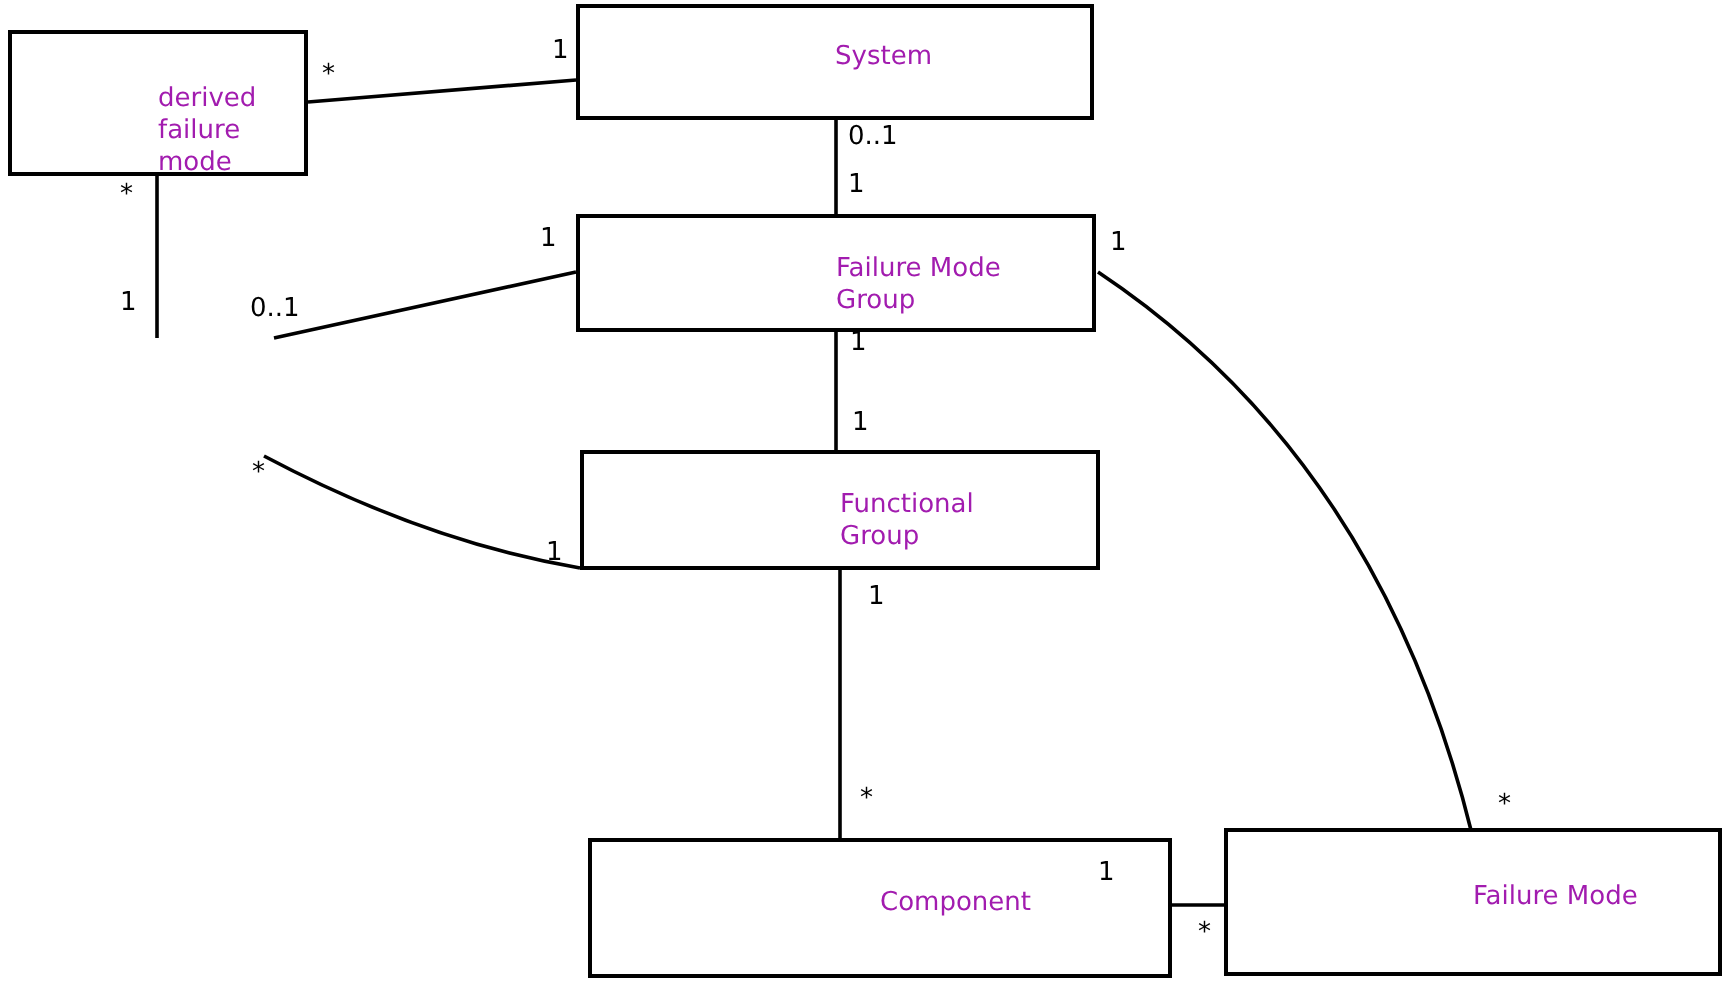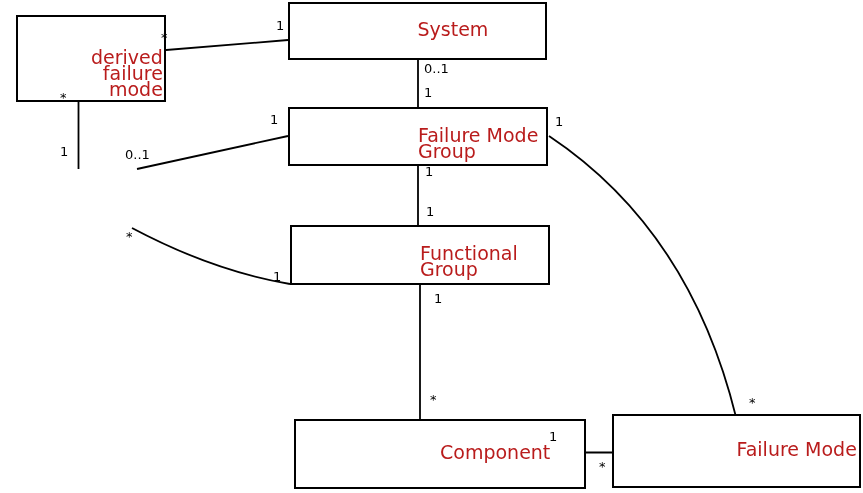--- a/index.html
+++ b/index.html
@@ -29,44 +29,44 @@
     stroke-width: 1.8px;
   }
   .node {
     position: absolute;
     box-sizing: border-box;
     border: 2px solid #000000;
     background: #ffffff;
   }
   .nlabel {
     position: absolute;
-    font-size: 19px;
+    font-size: 13px;
     line-height: 16px;
     white-space: pre-line;
-    color: #b91c1c;
+    color: #a21caf;
   }
   .nlabel.from-center {
     left: 50%;
     top: calc(50% - 10px);
   }
   .nlabel.centered {
     left: 50%;
     top: calc(50% - 10px);
     transform: translateX(-50%);
     white-space: nowrap;
   }
   .mult {
     position: absolute;
     font-size: 13px;
     line-height: 14px;
     color: #000000;
     white-space: nowrap;
   }
   
-  #n-dfm        { left: 16px;   top: 15px;  width: 150px; height: 87px; text-align: right; }
+  #n-dfm        { left: 4px;   top: 15px;  width: 150px; height: 73px; }
   #n-system     { left: 288px; top: 2px;   width: 259px; height: 58px; }
   #n-fmg        { left: 288px; top: 107px; width: 260px; height: 59px; }
   #n-subsystem  { left: 1px;   top: 169px; width: 258px; height: 59px; }
   #n-fg         { left: 290px; top: 225px; width: 260px; height: 60px; padding-left: 33px; }
   #n-component  { left: 294px; top: 419px; width: 292px; height: 70px; }
   #n-failuremode{ left: 612px; top: 414px; width: 249px; height: 74px; }
   
   #m-e1-from { left: 161px; top: 31px; }
   #m-e1-to   { left: 276px; top: 19px; }
   #m-e2-from { left: 60px;  top: 91px; }

